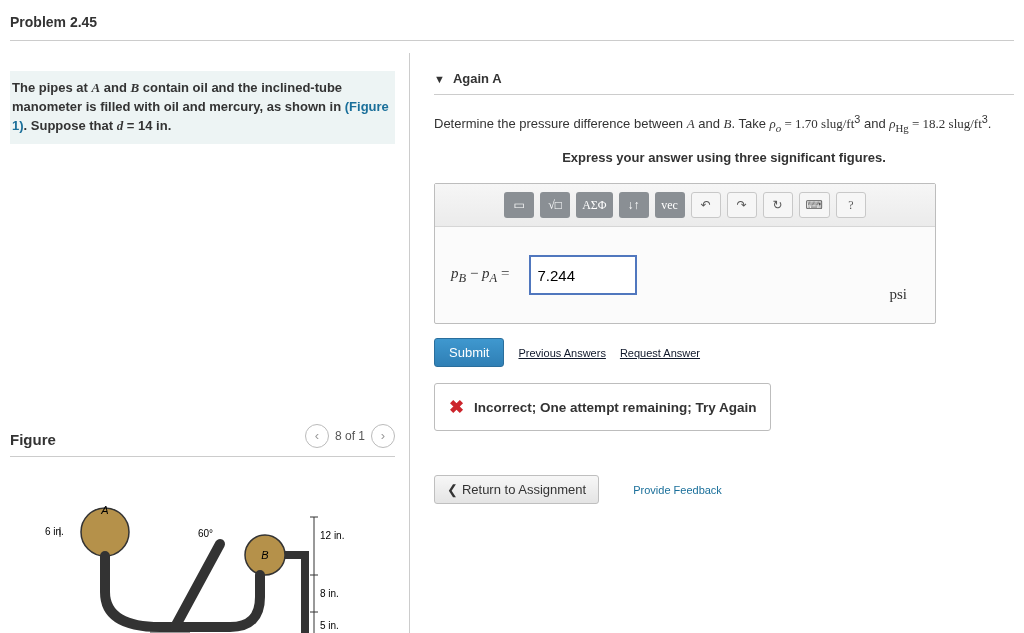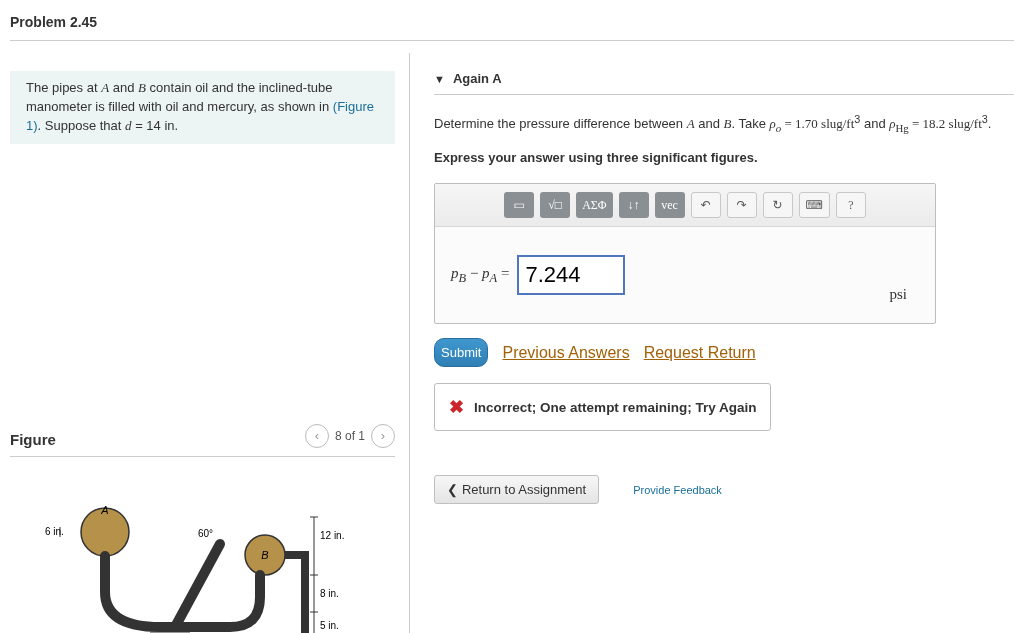--- a/index.html
+++ b/index.html
@@ -26,23 +26,24 @@
     padding: 18px 14px 0 0;
     border-right: 1px solid #ccc;
     box-sizing: border-box;
   }
   .right-col {
     flex: 1;
     padding: 18px 0 0 24px;
   }
   .desc-box {
     background: #edf4f4;
-    padding: 8px 16px;
+    padding: 8px 2px;
     font-size: 13px;
     line-height: 1.45;
+    font-weight: bold;
   }
   .desc-box .fig-link { color: #1a6f9a; }
   .it { font-style: italic; font-family: "Times New Roman", serif; }
   .figure-section { margin-top: 280px; }
   .figure-head {
     display: flex;
     align-items: flex-end;
     border-bottom: 1px solid #ccc;
     padding-bottom: 8px;
     margin-bottom: 20px;
@@ -64,21 +65,21 @@
   .part-header {
     display: flex; align-items: center; gap: 8px;
     border-bottom: 1px solid #ccc;
     padding-bottom: 8px; margin-bottom: 16px;
   }
   .caret { font-size: 11px; }
   .part-title { font-weight: bold; }
 
   .prompt-text { margin-bottom: 14px; line-height: 1.5; }
   .prompt-text .unit { font-family: "Times New Roman", serif; }
-  .bold-line { font-weight: bold; margin-bottom: 18px; }
+  .bold-line { font-weight: bold; margin-bottom: 18px; text-align: center; }
 
   .answer-box {
     border: 1px solid #bdbdbd;
     background: #fbfbfb;
     border-radius: 2px;
     padding: 0 0 14px 0;
     margin-bottom: 14px;
     width: 500px;
   }
   .toolbar {
@@ -94,36 +95,36 @@
     font-size: 12px; padding: 0 6px;
     display: inline-flex; align-items: center; justify-content: center;
     cursor: pointer;
     font-family: "Times New Roman", serif;
   }
   .tbtn.light { background: #f6f6f6; color: #555; border: 1px solid #c8c8c8; }
   .answer-row {
     display: flex; align-items: center;
     padding: 20px 16px 6px 16px;
   }
-  .lhs { font-family: "Times New Roman", serif; font-size: 15px; margin-right: 8px; }
+  .lhs { font-family: "Times New Roman", serif; font-size: 15px; margin-right: 20px; }
   .answer-input {
-    width: 92px; height: 28px; font-size: 22px;
+    width: 92px; height: 28px; font-size: 15px;
     border: 2px solid #5077be; padding: 4px 6px;
     font-family: Arial, sans-serif;
   }
   .rhs-unit { font-family: "Times New Roman", serif; font-size: 15px; margin-left: auto; margin-right: 12px; margin-top: 39px; }
 
   .submit-row { display: flex; align-items: center; gap: 14px; margin-bottom: 16px; }
   .submit-btn {
     background: linear-gradient(#3f98cf,#2f7fb5);
     color: #fff; border: 1px solid #2a6e9c;
-    padding: 6px 6px; font-size: 13px;
-    border-radius: 10px; cursor: pointer;
-  }
-  .link-action { color: #a16207; font-size: 16px; text-decoration: underline; cursor: pointer; }
+    padding: 6px 14px; font-size: 13px;
+    border-radius: 3px; cursor: pointer;
+  }
+  .link-action { color: #0f172a; font-size: 11px; text-decoration: underline; cursor: pointer; }
 
   .feedback-box {
     border: 1px solid #bdbdbd; border-radius: 3px;
     padding: 12px 14px; display: inline-flex;
     align-items: center; gap: 10px; font-weight: bold;
     font-size: 13.5px; color: #333;
     background: #fff;
   }
   .x-icon { color: #cc252c; font-size: 18px; font-weight: bold; }
 
@@ -223,21 +224,21 @@
           <span class="it">p</span><sub class="it">B</sub><span> − </span><span class="it">p</span><sub class="it">A</sub><span> = </span>
         </span>
         <input class="answer-input" value="7.244" style="">
         <span class="rhs-unit">psi</span>
       </div>
     </div>
 
     <div class="submit-row">
       <button class="submit-btn">Submit</button>
       <span class="link-action">Previous Answers</span>
-      <span class="link-action">Request Return</span>
+      <span class="link-action">Request Answer</span>
     </div>
 
     <div class="feedback-box">
       <span class="x-icon">✖</span>
       <span>Incorrect; One attempt remaining; Try Again</span>
     </div>
 
     <div class="bottom-row">
       <button class="return-btn">
         <span>❮</span>

